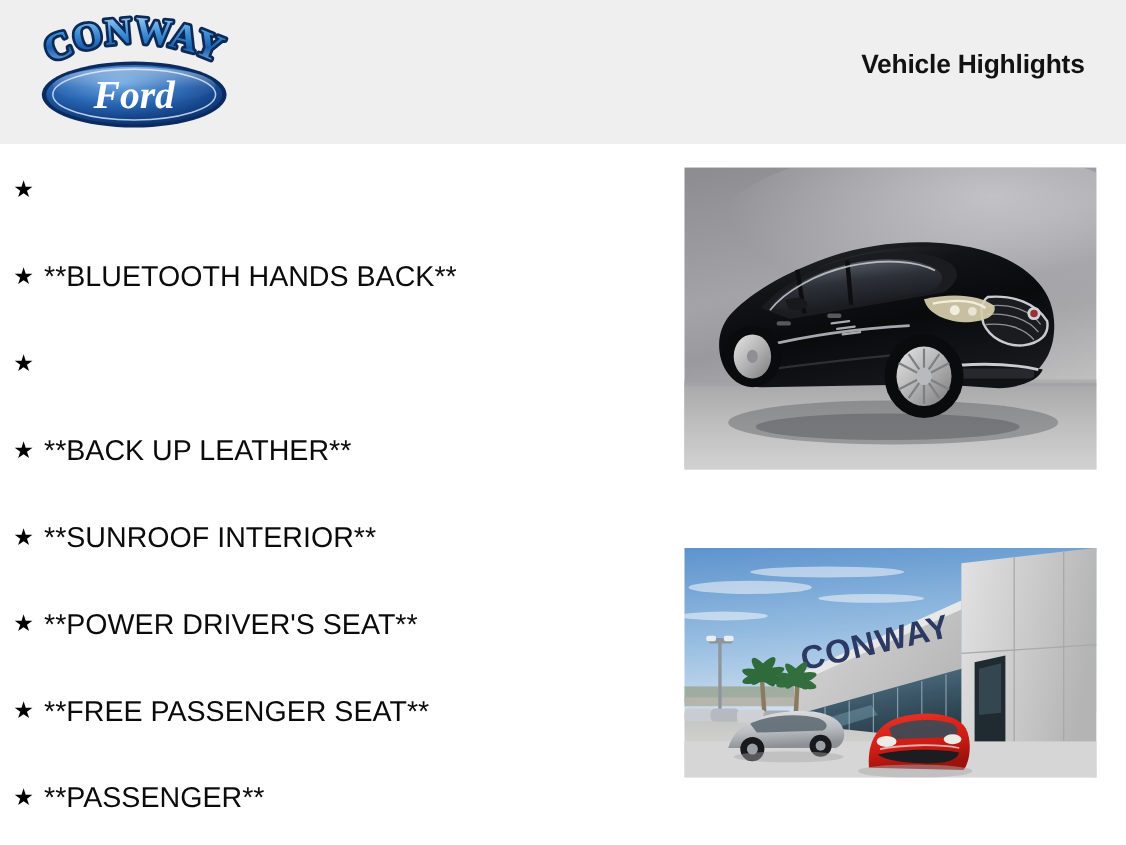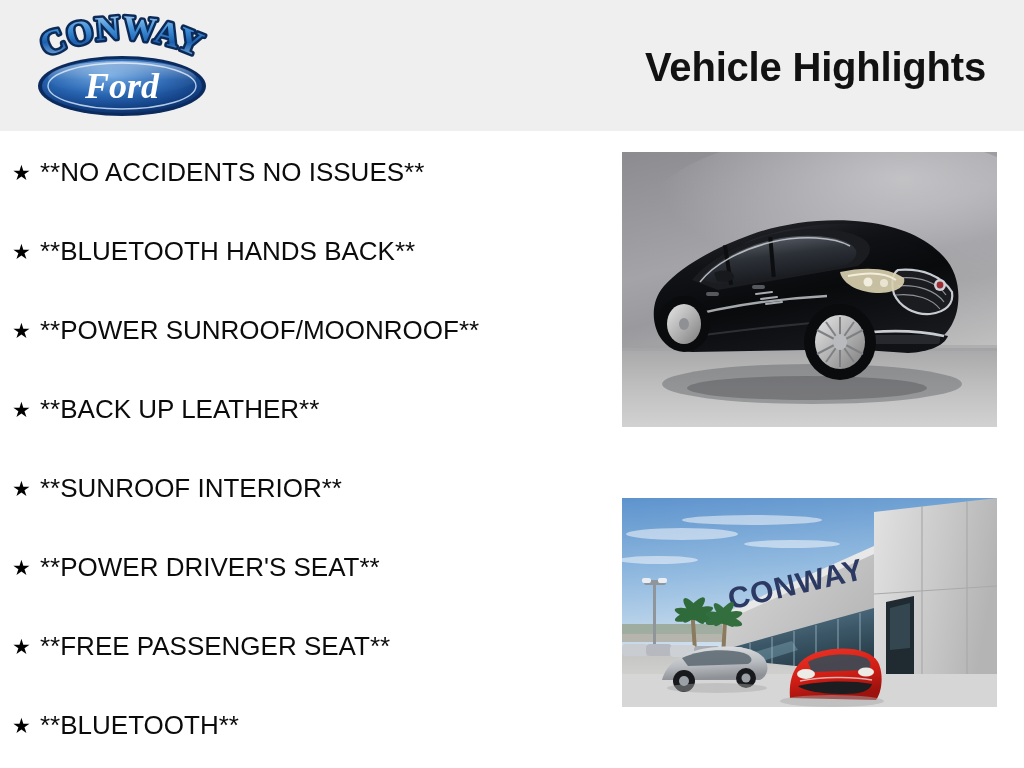--- a/index.html
+++ b/index.html
@@ -36,21 +36,21 @@
     top: 10px;
     width: 200px;
     height: 110px;
   }
   .logo svg { display: block; }
 
   .page-title {
     position: absolute;
     right: 38px;
     top: 45px;
-    font-size: 40px;
+    font-size: 24px;
     font-weight: bold;
     color: #121212;
     letter-spacing: -0.2px;
     white-space: nowrap;
   }
 
   
   .highlights {
     position: absolute;
     left: 0;
@@ -151,49 +151,47 @@
         </g>
       </svg>
     </div>
 
     <div class="page-title">Vehicle Highlights</div>
   </div>
 
   <ul class="highlights">
     <li class="highlight-item" style="top:24px;">
       <span class="star-icon">★</span>
-      <span class="highlight-label">**NO ACCIDENTS NO ISSUES**</span>
     </li>
     <li class="highlight-item" style="top:103px;">
       <span class="star-icon">★</span>
       <span class="highlight-label">**BLUETOOTH HANDS BACK**</span>
     </li>
     <li class="highlight-item" style="top:182px;">
       <span class="star-icon">★</span>
-      <span class="highlight-label">**POWER SUNROOF/MOONROOF**</span>
     </li>
     <li class="highlight-item" style="top:261px;">
       <span class="star-icon">★</span>
       <span class="highlight-label">**BACK UP LEATHER**</span>
     </li>
     <li class="highlight-item" style="top:340px;">
       <span class="star-icon">★</span>
       <span class="highlight-label">**SUNROOF INTERIOR**</span>
     </li>
     <li class="highlight-item" style="top:419px;">
       <span class="star-icon">★</span>
       <span class="highlight-label">**POWER DRIVER'S SEAT**</span>
     </li>
     <li class="highlight-item" style="top:498px;">
       <span class="star-icon">★</span>
       <span class="highlight-label">**FREE PASSENGER SEAT**</span>
     </li>
     <li class="highlight-item" style="top:577px;">
       <span class="star-icon">★</span>
-      <span class="highlight-label">**BLUETOOTH**</span>
+      <span class="highlight-label">**PASSENGER**</span>
     </li>
   </ul>
 
   <div class="photo photo-vehicle">
     <svg viewBox="0 0 375 275" preserveAspectRatio="none" aria-hidden="true">
       <defs>
         <linearGradient id="studioBg" x1="0" y1="0" x2="0.35" y2="1">
           <stop offset="0%" stop-color="#8b8b90"></stop>
           <stop offset="42%" stop-color="#a3a3a8"></stop>
           <stop offset="58%" stop-color="#9a9a9e"></stop>

